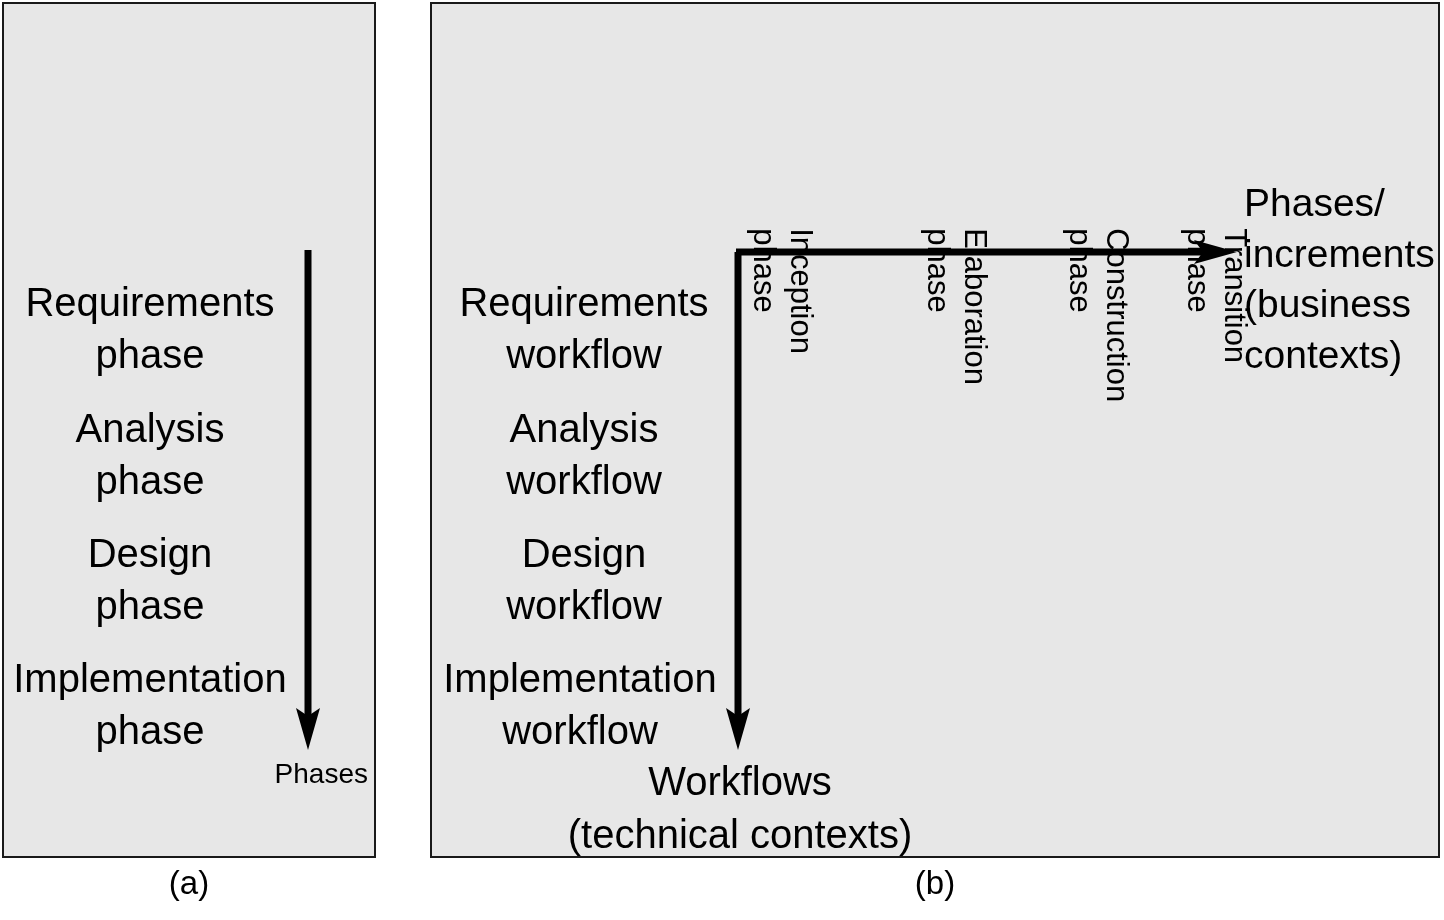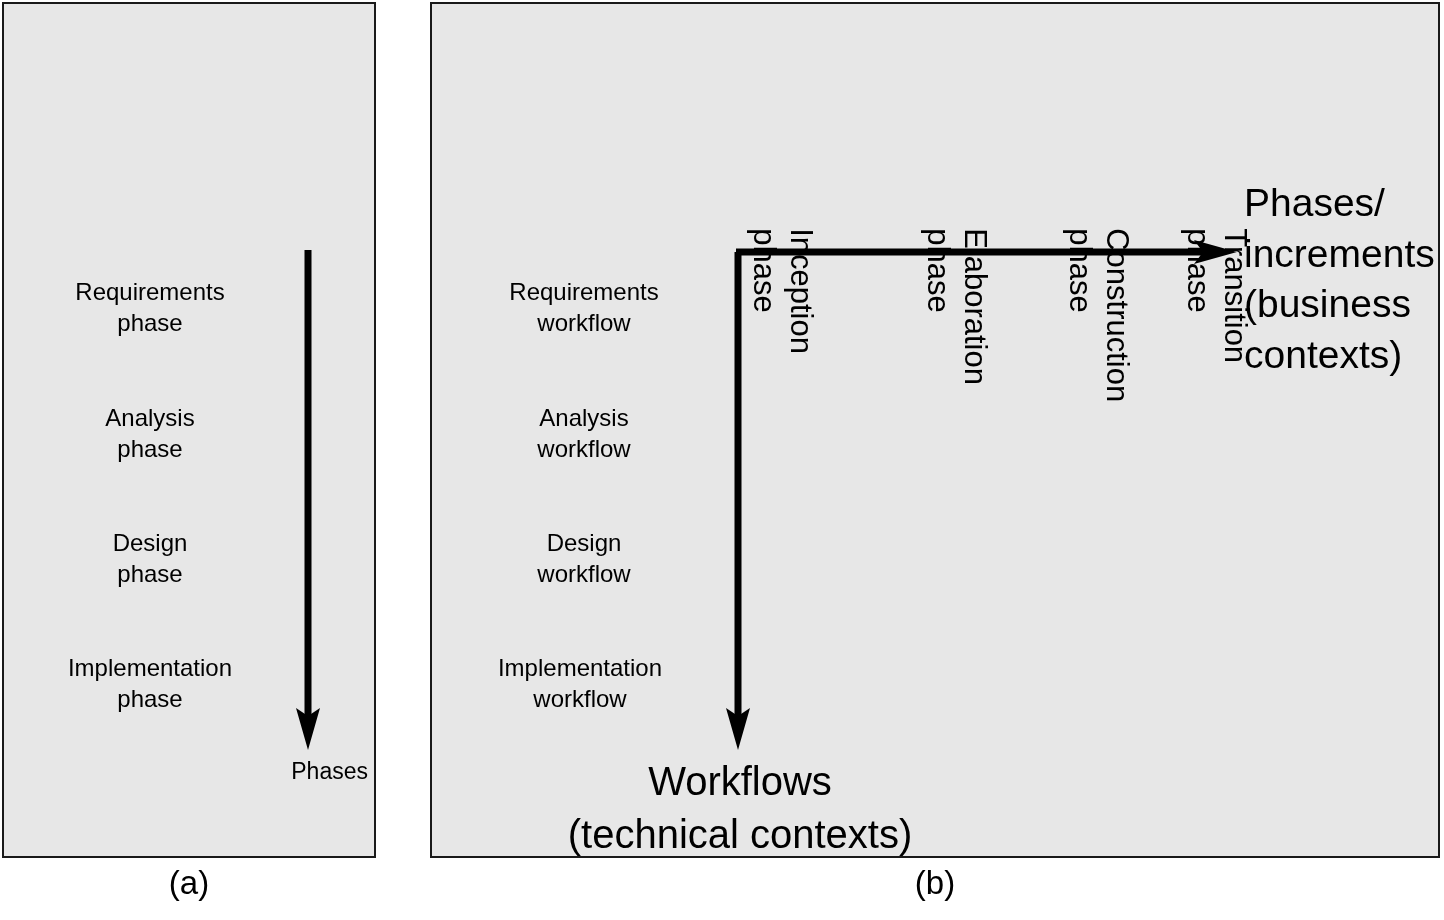--- a/index.html
+++ b/index.html
@@ -43,38 +43,38 @@
     color: #000;
     white-space: nowrap;
   }
   #caption-a { left: 0px;   top: 866px; width: 378px; }
   #caption-b { left: 430px; top: 866px; width: 1010px; }
 
   
   .tblock {
     position: absolute;
     text-align: center;
-    font-size: 24px;
+    font-size: 40px;
     line-height: 1.30;
     color: #000;
     white-space: pre-line;
   }
 
   
   #a-phase-0 { left: 10px; top: 276px; width: 280px; }
   #a-phase-1 { left: 10px; top: 402px; width: 280px; }
   #a-phase-2 { left: 10px; top: 527px; width: 280px; }
   #a-phase-3 { left: 6px;  top: 652px; width: 288px; }
 
   #a-axis-label {
     position: absolute;
     left: 222px; top: 760px;
     width: 146px;
     text-align: right;
-    font-size: 23px;
+    font-size: 28px;
     line-height: 1;
   }
 
   
   #b-wf-0 { left: 440px; top: 276px; width: 288px; }
   #b-wf-1 { left: 440px; top: 402px; width: 288px; }
   #b-wf-2 { left: 440px; top: 527px; width: 288px; }
   #b-wf-3 { left: 432px; top: 652px; width: 296px; }
 
   

